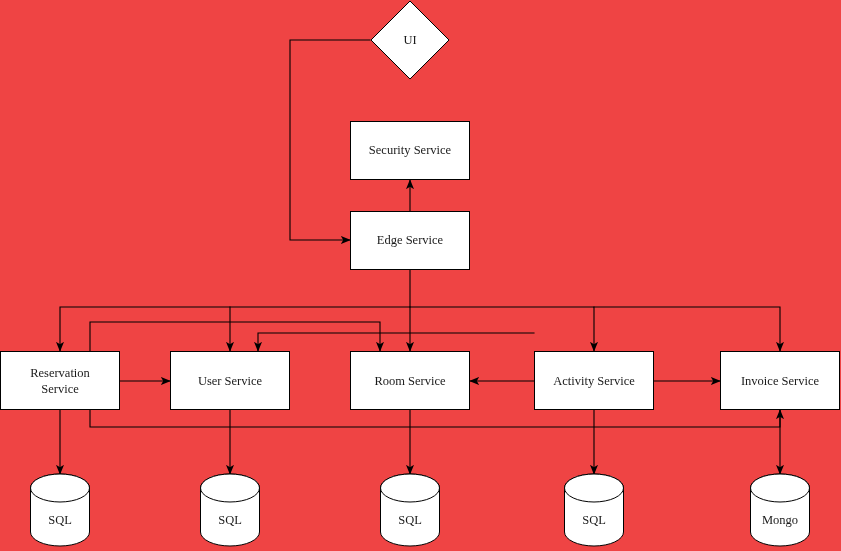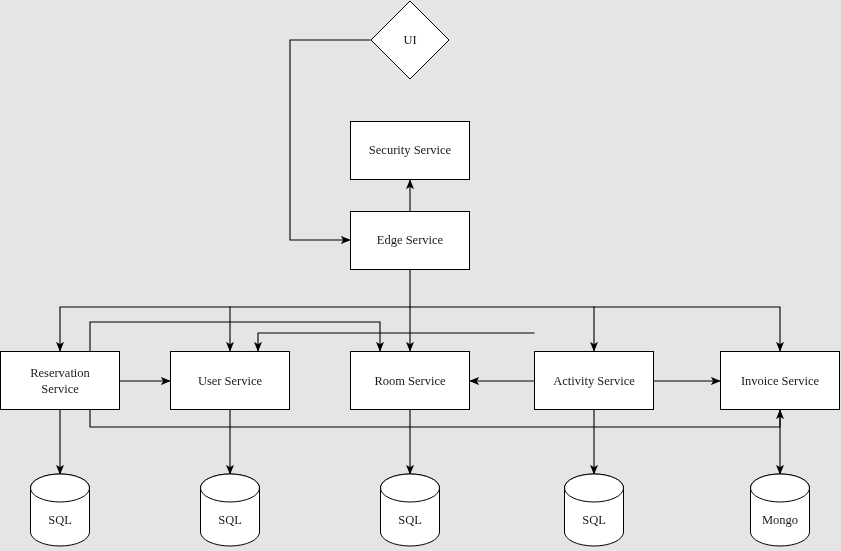--- a/index.html
+++ b/index.html
@@ -5,21 +5,21 @@
 <style>
   html, body {
     margin: 0;
     padding: 0;
     background: #ffffff;
   }
   #canvas {
     position: relative;
     width: 841px;
     height: 551px;
-    background: #e5e5e5;
+    background: #ef4444;
     overflow: hidden;
     font-family: "Liberation Serif", "DejaVu Serif", serif;
   }
   #diagram-svg {
     position: absolute;
     top: 0;
     left: 0;
     width: 841px;
     height: 551px;
     display: block;

